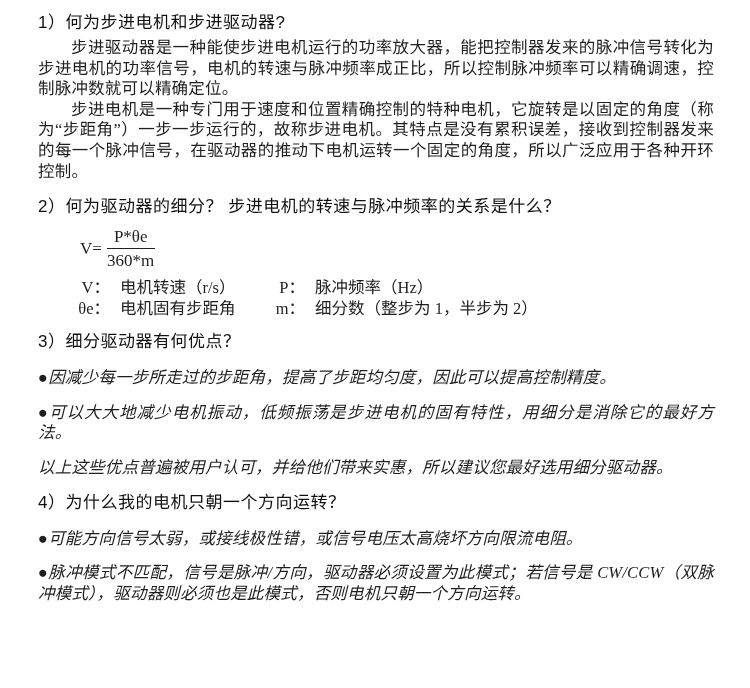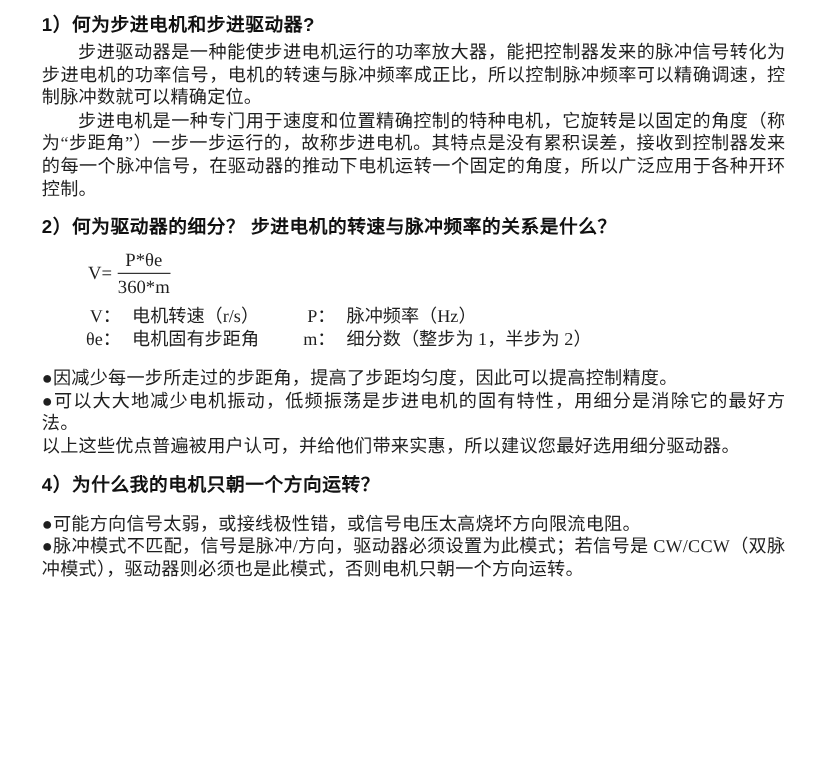--- a/index.html
+++ b/index.html
@@ -14,21 +14,21 @@
   }
   .doc {
     box-sizing: border-box;
     width: 750px;
     height: 688px;
     padding: 10px 36px 0 38px;
   }
   .heading {
     margin: 0;
     font-family: "Liberation Sans", "DejaVu Sans", sans-serif;
-    font-weight: 700;
+    font-weight: 400;
     font-size: 17px;
     line-height: 22px;
     color: #111111;
     letter-spacing: 0.5px;
   }
   .para {
     margin: 0;
     line-height: 20.6px;
     text-align: justify;
     letter-spacing: 0.2px;
@@ -57,21 +57,21 @@
     display: grid;
     grid-template-columns: 72px 155px 40px auto;
     margin-top: 7px;
     line-height: 21px;
   }
   .defs .sym { text-align: right; white-space: nowrap; }
   .defs .val { padding-left: 10px; white-space: nowrap; }
   .s3 .heading { margin-top: 12px; }
   .s4 .heading { margin-top: 13px; }
   .bullets { margin-top: 15px; }
-  .bullets .para { margin-top: 0; }
+  .bullets .para { margin-top: 14px; font-style: italic; }
 </style>
 </head>
 <body>
 
 <div class="doc">
 
   <section class="s1">
     <h2 class="heading">1）何为步进电机和步进驱动器?</h2>
     <p class="para indent">步进驱动器是一种能使步进电机运行的功率放大器，能把控制器发来的脉冲信号转化为步进电机的功率信号，电机的转速与脉冲频率成正比，所以控制脉冲频率可以精确调速，控制脉冲数就可以精确定位。</p>
     <p class="para indent">步进电机是一种专门用于速度和位置精确控制的特种电机，它旋转是以固定的角度（称为“步距角”）一步一步运行的，故称步进电机。其特点是没有累积误差，接收到控制器发来的每一个脉冲信号，在驱动器的推动下电机运转一个固定的角度，所以广泛应用于各种开环控制。</p>
@@ -94,20 +94,21 @@
       <span class="sym">P：</span>
       <span class="val">脉冲频率（Hz）</span>
       <span class="sym">θe：</span>
       <span class="val">电机固有步距角</span>
       <span class="sym">m：</span>
       <span class="val">细分数（整步为 1，半步为 2）</span>
     </div>
   </section>
 
   <section class="s3">
+    <h2 class="heading">3）细分驱动器有何优点？</h2>
     <div class="bullets">
       <p class="para">●因减少每一步所走过的步距角，提高了步距均匀度，因此可以提高控制精度。</p>
       <p class="para">●可以大大地减少电机振动，低频振荡是步进电机的固有特性，用细分是消除它的最好方法。</p>
       <p class="para">以上这些优点普遍被用户认可，并给他们带来实惠，所以建议您最好选用细分驱动器。</p>
     </div>
   </section>
 
   <section class="s4">
     <h2 class="heading">4）为什么我的电机只朝一个方向运转？</h2>
     <div class="bullets">

